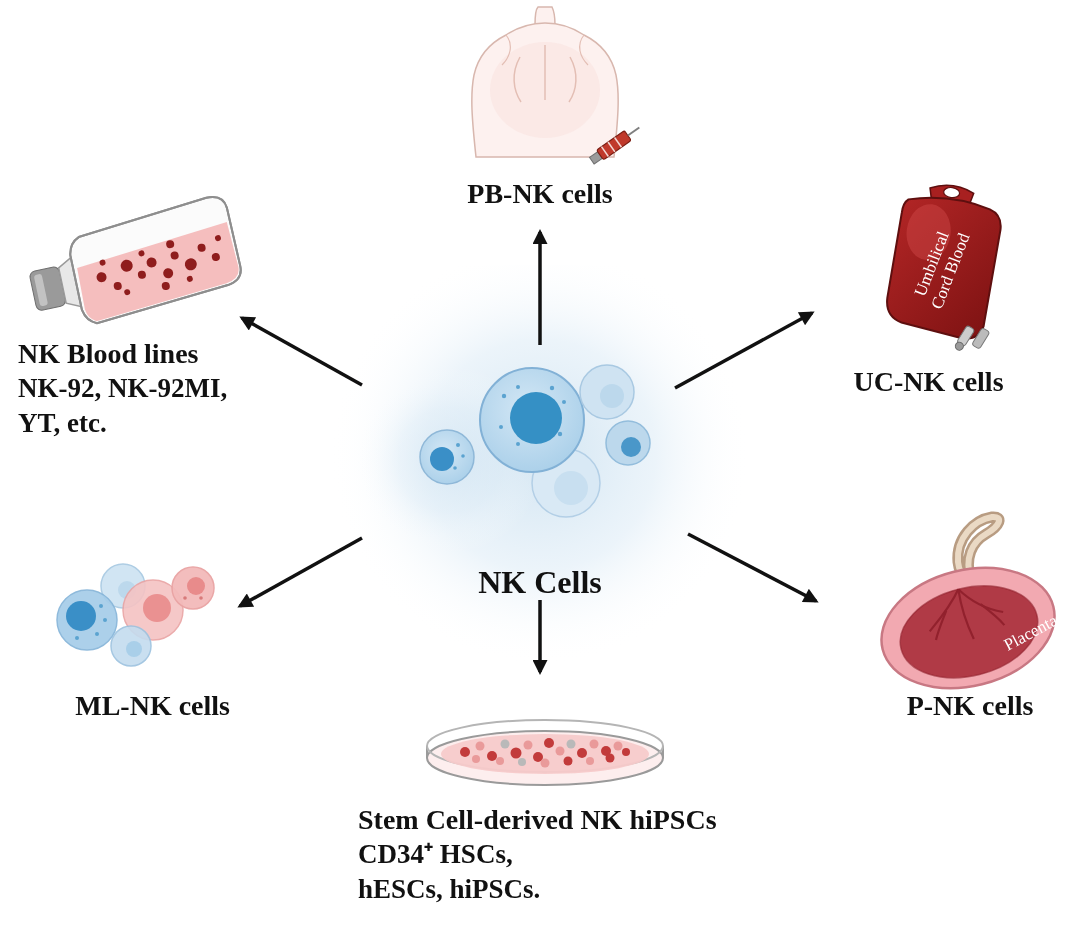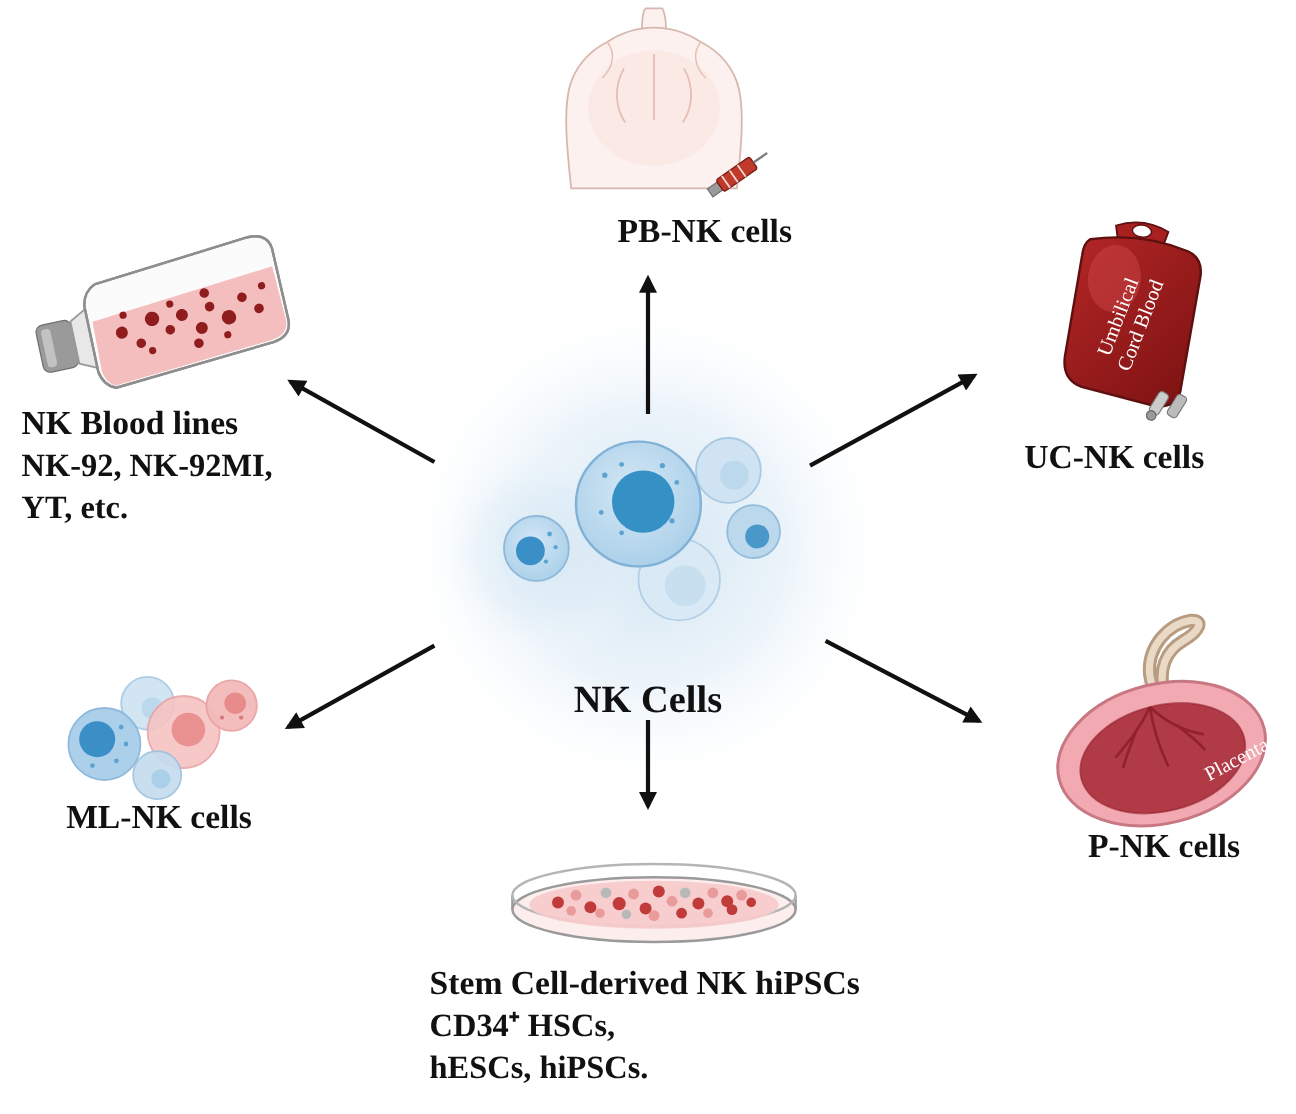--- a/index.html
+++ b/index.html
@@ -216,27 +216,27 @@
         <circle cx="135" cy="63" r="4.5" fill="#e99a9a"></circle>
       <circle cx="158" cy="61" r="4.5" fill="#c23b3b"></circle>
         <circle cx="180" cy="61" r="4" fill="#e99a9a"></circle>
       <circle cx="200" cy="58" r="4.5" fill="#c23b3b"></circle>
         <circle cx="216" cy="52" r="4" fill="#c23b3b"></circle>
     </g>
   </svg>
 
   <div class="label center-title" style="left:430px;top:520px;width:220px;margin-top:44px;">NK Cells</div>
 
-  <div class="label label-title t-center" style="left:420px;top:176px;width:240px;text-align:right;">PB-NK cells</div>
+  <div class="label label-title t-center" style="left:420px;top:176px;width:240px;">PB-NK cells</div>
 
   <div class="label label-title t-center" style="left:836px;top:364px;width:185px;">UC-NK cells</div>
 
   <div class="label label-title t-center" style="left:885px;top:688px;width:170px;">P-NK cells</div>
 
-  <div class="label label-title t-center" style="left:35px;top:664px;width:195px;">ML-NK cells</div>
+  <div class="label label-title t-center" style="left:35px;top:688px;width:195px;text-align:right;">ML-NK cells</div>
 
   <div class="label" style="left:18px;top:336px;width:260px;">
     <div class="label-title">NK Blood lines</div>
     <div class="label-sub">NK-92, NK-92MI,</div>
     <div class="label-sub">YT, etc.</div>
   </div>
 
   <div class="label" style="left:358px;top:802px;width:420px;">
     <div class="label-title">Stem Cell-derived NK hiPSCs</div>
     <div class="label-sub">CD34⁺ HSCs,</div>

